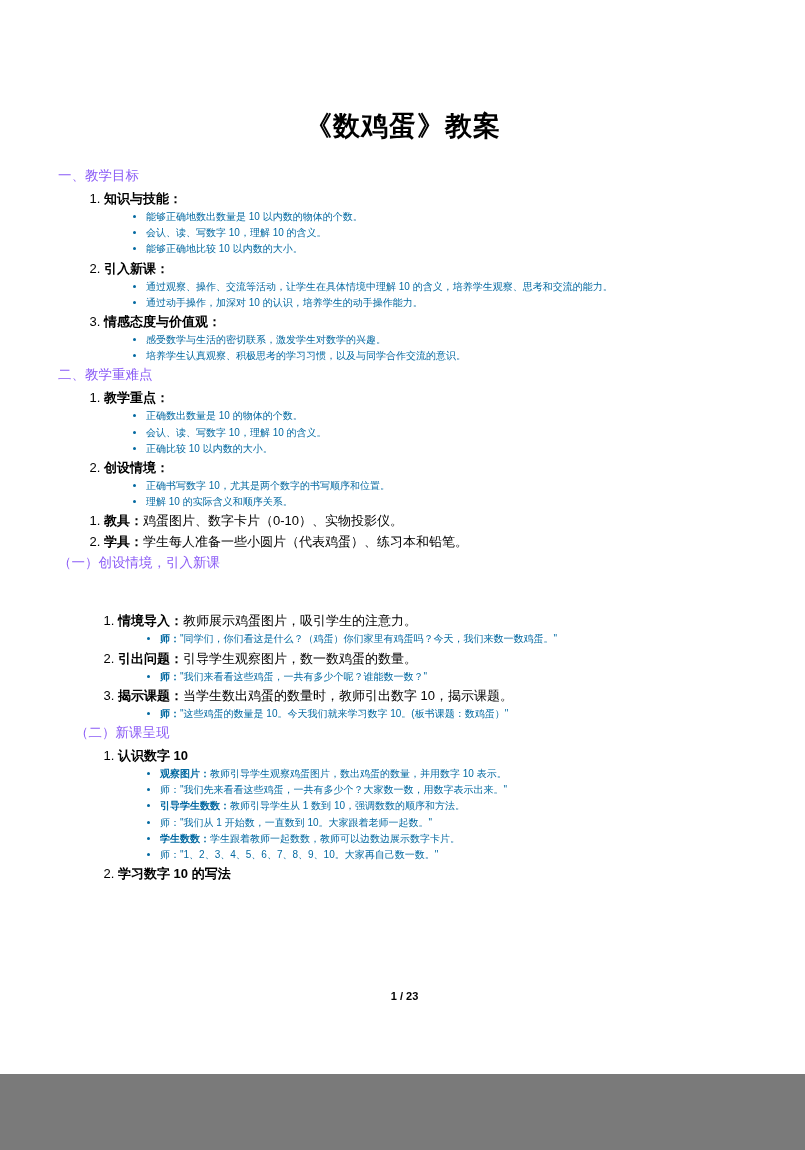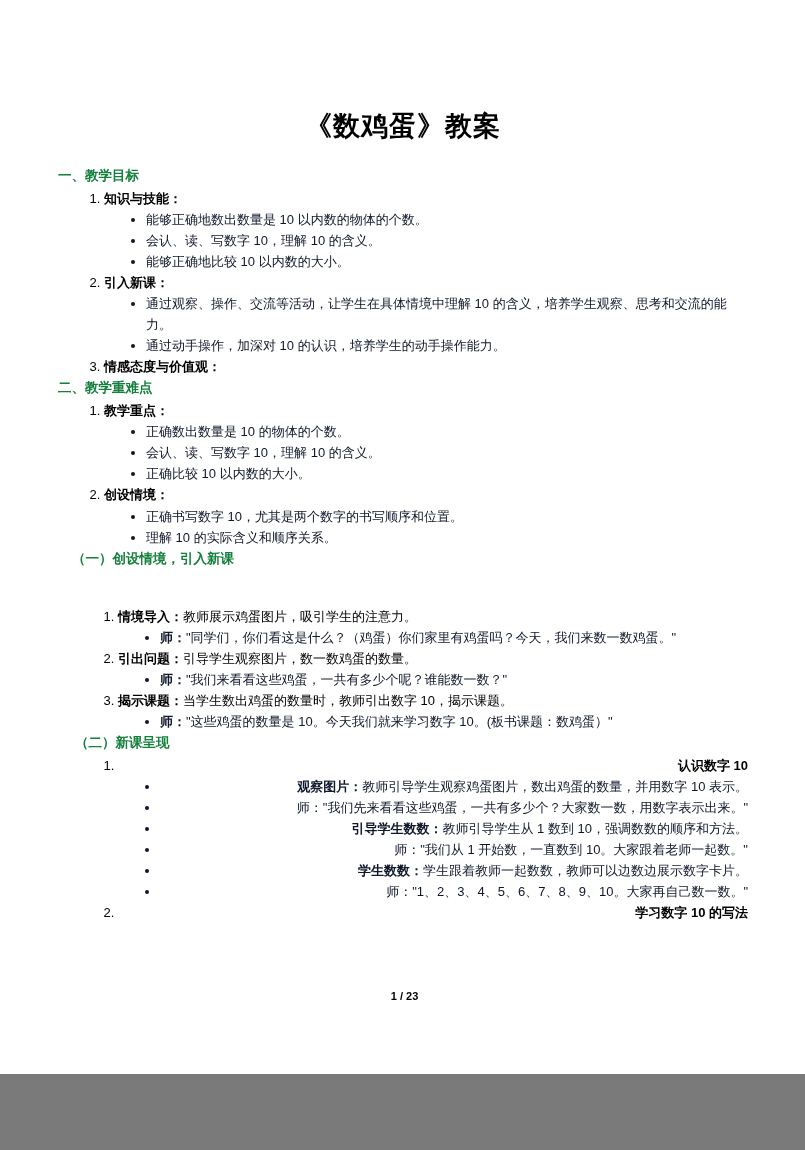--- a/index.html
+++ b/index.html
@@ -31,23 +31,23 @@
     text-align: center;
     font-size: 27px;
     font-weight: bold;
     letter-spacing: 1px;
     margin: 48px 0 22px 0;
     color: #000;
     font-family: "Liberation Serif", "DejaVu Serif", serif;
   }
   .h1 {
     font-size: 13.5px;
-    font-weight: bold;
+    font-weight: normal;
     margin: 1px 0 1px 0;
-    color: #15803d;
+    color: #8b5cf6;
     line-height: 1.55;
   }
   ol.lvl1 {
     list-style-type: decimal;
     margin: 0 0 0 0;
     padding-left: 46px;
   }
   ol.lvl1 > li {
     font-size: 13px;
     line-height: 1.62;
@@ -57,23 +57,23 @@
   }
   ol.lvl1 > li::marker {
     font-weight: normal;
   }
   ul.lvl2 {
     list-style-type: disc;
     margin: 0;
     padding-left: 42px;
   }
   ul.lvl2 > li {
-    font-size: 13px;
+    font-size: 10px;
     line-height: 1.62;
-    color: #0f172a;
+    color: #0369a1;
   }
   .b { font-weight: bold; }
   .li-text { font-weight: normal; }
   .footer {
     position: absolute;
     left: 4px;
     right: 0;
     bottom: 72px;
     text-align: center;
     font-size: 11px;
@@ -95,52 +95,60 @@
             <li><span class="li-text">能够正确地数出数量是 10 以内数的物体的个数。</span></li>
             <li><span class="li-text">会认、读、写数字 10，理解 10 的含义。</span></li>
             <li><span class="li-text">能够正确地比较 10 以内数的大小。</span></li>
           </ul>
           <li><span class="b">引入新课：</span></li>
           <ul class="lvl2">
             <li><span class="li-text">通过观察、操作、交流等活动，让学生在具体情境中理解 10 的含义，培养学生观察、思考和交流的能力。</span></li>
             <li><span class="li-text">通过动手操作，加深对 10 的认识，培养学生的动手操作能力。</span></li>
           </ul>
           <li><span class="b">情感态度与价值观：</span></li>
+          <ul class="lvl2">
+            <li><span class="li-text">感受数学与生活的密切联系，激发学生对数学的兴趣。</span></li>
+            <li><span class="li-text">培养学生认真观察、积极思考的学习习惯，以及与同学合作交流的意识。</span></li>
+          </ul>
         </ol>
         <div class="h1">二、教学重难点</div>
         <ol class="lvl1">
           <li><span class="b">教学重点：</span></li>
           <ul class="lvl2">
             <li><span class="li-text">正确数出数量是 10 的物体的个数。</span></li>
             <li><span class="li-text">会认、读、写数字 10，理解 10 的含义。</span></li>
             <li><span class="li-text">正确比较 10 以内数的大小。</span></li>
           </ul>
           <li><span class="b">创设情境：</span></li>
           <ul class="lvl2">
             <li><span class="li-text">正确书写数字 10，尤其是两个数字的书写顺序和位置。</span></li>
             <li><span class="li-text">理解 10 的实际含义和顺序关系。</span></li>
           </ul>
         </ol>
-        <div class="h1" style="margin-left: 14px;">（一）创设情境，引入新课</div>
+        <ol class="lvl1">
+          <li><span class="b">教具：</span><span class="li-text">鸡蛋图片、数字卡片（0-10）、实物投影仪。</span></li>
+          <li><span class="b">学具：</span><span class="li-text">学生每人准备一些小圆片（代表鸡蛋）、练习本和铅笔。</span></li>
+        </ol>
+        <div class="h1" style="">（一）创设情境，引入新课</div>
         <ol class="lvl1" style="padding-left: 60px; margin-top: 36px;">
           <li><span class="b">情境导入：</span><span class="li-text">教师展示鸡蛋图片，吸引学生的注意力。</span></li>
           <ul class="lvl2">
             <li><span class="b">师：</span><span class="li-text">"同学们，你们看这是什么？（鸡蛋）你们家里有鸡蛋吗？今天，我们来数一数鸡蛋。"</span></li>
           </ul>
           <li><span class="b">引出问题：</span><span class="li-text">引导学生观察图片，数一数鸡蛋的数量。</span></li>
           <ul class="lvl2">
             <li><span class="b">师：</span><span class="li-text">"我们来看看这些鸡蛋，一共有多少个呢？谁能数一数？"</span></li>
           </ul>
           <li><span class="b">揭示课题：</span><span class="li-text">当学生数出鸡蛋的数量时，教师引出数字 10，揭示课题。</span></li>
           <ul class="lvl2">
             <li><span class="b">师：</span><span class="li-text">"这些鸡蛋的数量是 10。今天我们就来学习数字 10。(板书课题：数鸡蛋）"</span></li>
           </ul>
         </ol>
         <div class="h1" style="margin-left: 17px;">（二）新课呈现</div>
-        <ol class="lvl1" style="padding-left: 60px; text-align: right;">
+        <ol class="lvl1" style="padding-left: 60px;">
           <li><span class="b">认识数字 10</span></li>
           <ul class="lvl2">
             <li><span class="b">观察图片：</span><span class="li-text">教师引导学生观察鸡蛋图片，数出鸡蛋的数量，并用数字 10 表示。</span></li>
             <li><span class="li-text">师：</span><span class="li-text">"我们先来看看这些鸡蛋，一共有多少个？大家数一数，用数字表示出来。"</span></li>
             <li><span class="b">引导学生数数：</span><span class="li-text">教师引导学生从 1 数到 10，强调数数的顺序和方法。</span></li>
             <li><span class="li-text">师：</span><span class="li-text">"我们从 1 开始数，一直数到 10。大家跟着老师一起数。"</span></li>
             <li><span class="b">学生数数：</span><span class="li-text">学生跟着教师一起数数，教师可以边数边展示数字卡片。</span></li>
             <li><span class="li-text">师：</span><span class="li-text">"1、2、3、4、5、6、7、8、9、10。大家再自己数一数。"</span></li>
           </ul>
           <li><span class="b">学习数字 10 的写法</span></li>

